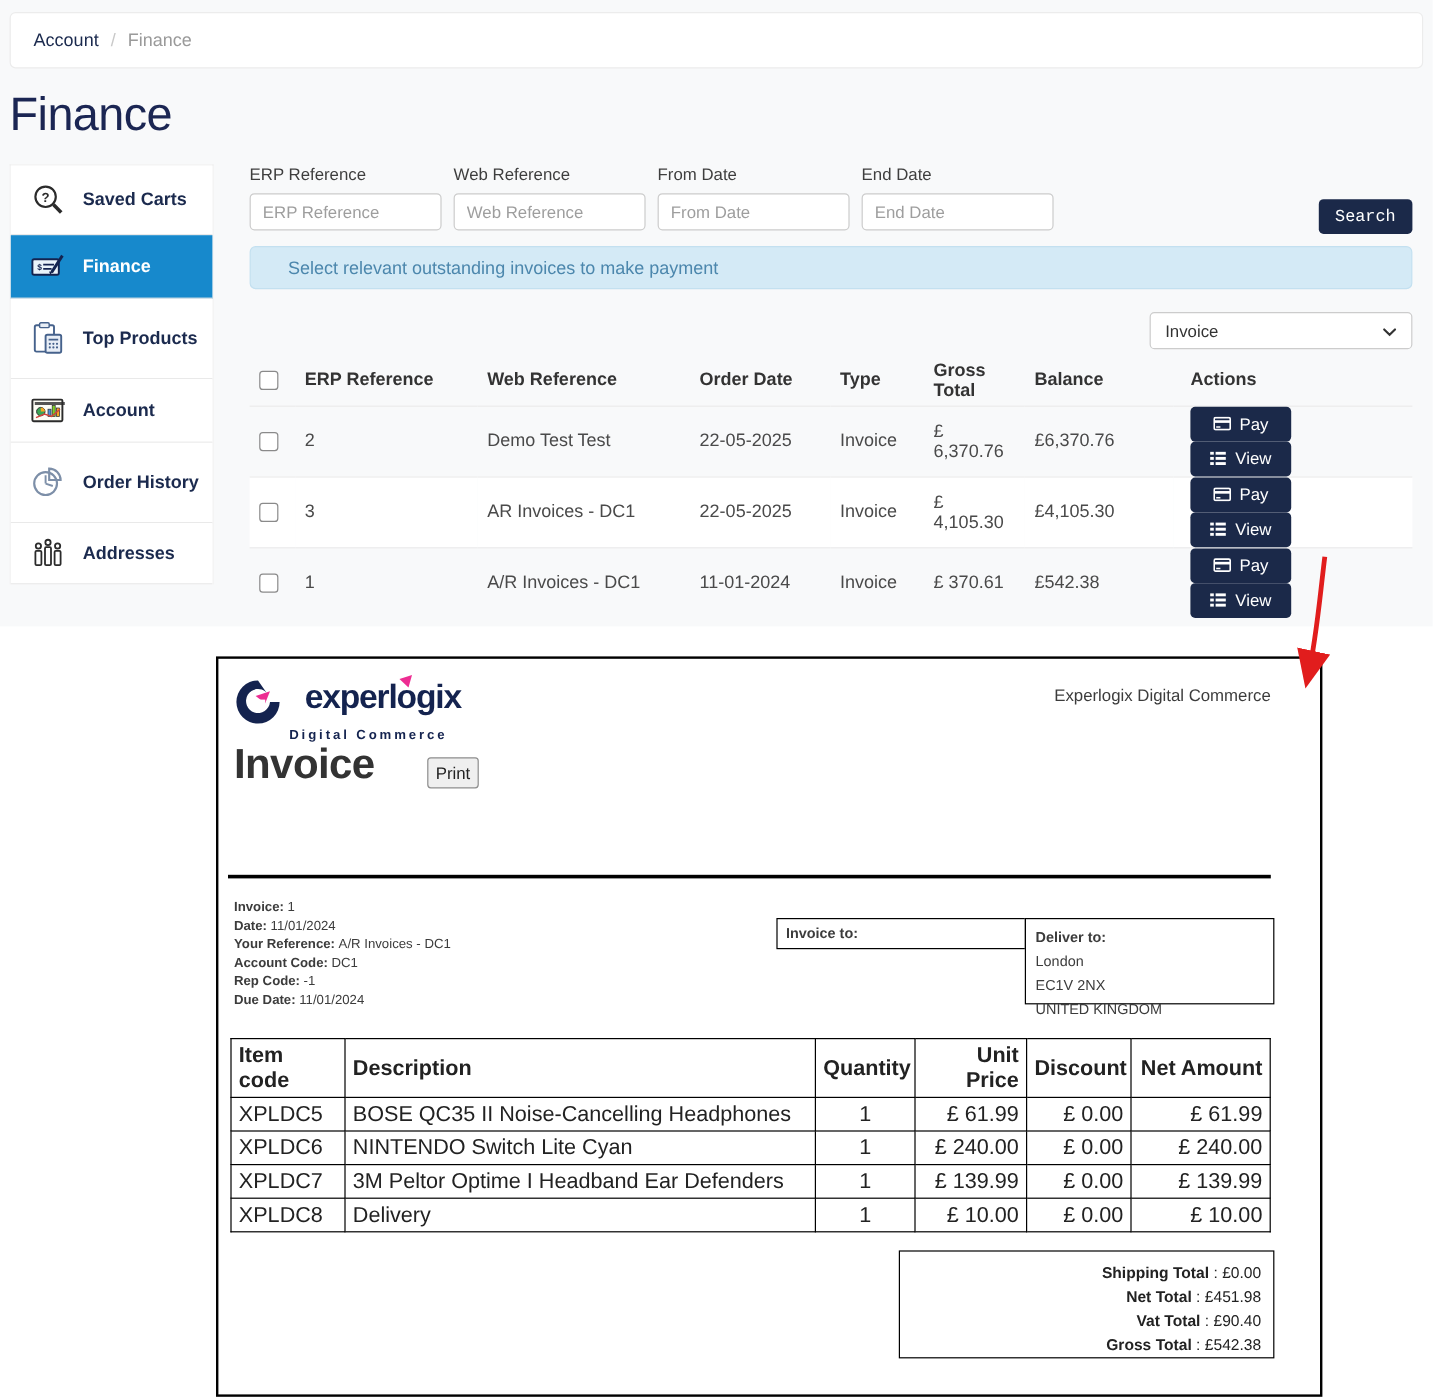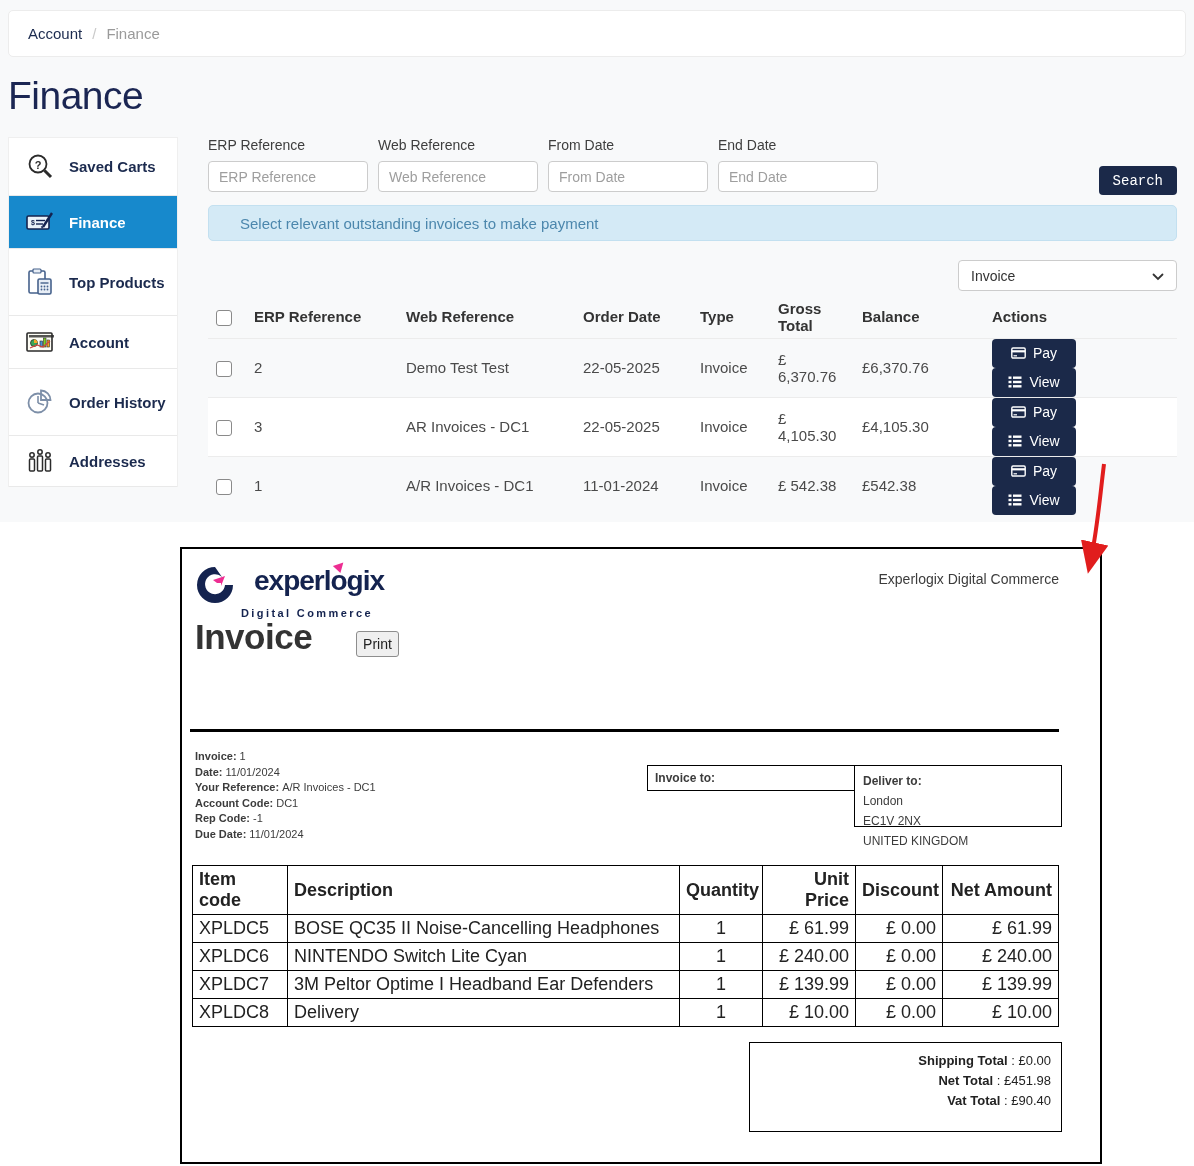--- a/index.html
+++ b/index.html
@@ -75,21 +75,21 @@
   .print-btn { position:absolute; left:174px; top:82px; width:43px; height:26px; background:#efefef; border:1px solid #8d8d8d;
     border-radius:3px; font-size:14px; font-family:"Liberation Sans",sans-serif; color:#222; cursor:pointer; }
   .doc-divider { position:absolute; left:8px; top:180px; width:869px; height:3px; background:#000; }
 
   .doc-meta { position:absolute; left:13px; top:200px; font-size:11px; color:#3c3c3c; line-height:15.5px; }
   .doc-meta b { font-weight:bold; }
   .meta-line .v { margin-left:3px; }
 
   .addr-box { position:absolute; border:1px solid #000; font-size:12px; color:#3c3c3c; background:#fff;margin-top:12px; }
   .invoice-to { left:465px; top:204px; width:208px; height:26px; padding:5px 7px; }
-  .deliver-to { left:672px; top:204px; width:208px; height:62px; padding:5px 8px; line-height:20px; }
+  .deliver-to { left:672px; top:204px; width:208px; height:72px; padding:5px 8px; line-height:20px; }
   .addr-box b { font-weight:bold; }
 
   table.items { position:absolute; left:10px; top:316px; width:866px; border-collapse:collapse; table-layout:fixed; font-size:18px; color:#222; }
   .items th, .items td { border:1px solid #000; padding:3px 6px; height:16px; }
   .items th { font-weight:bold; text-align:left; }
   .items th.c, .items td.c { text-align:center; }
   .items th.r, .items td.r { text-align:right; }
 
   .totals-box { position:absolute; left:567px; top:493px; width:313px; height:90px; border:1px solid #000; padding:8px 10px;
     font-size:13px; color:#222; text-align:right; line-height:20px; }
@@ -308,21 +308,21 @@
               <span>View</span>
             </button>
         </td>
       </tr>
       <tr class="data-row row-odd">
         <td><input type="checkbox" class="cb" style=""></td>
         <td>1</td>
         <td>A/R Invoices - DC1</td>
         <td>11-01-2024</td>
         <td>Invoice</td>
-        <td class="num">£ 542.38</td>
+        <td class="num">£ 370.61</td>
         <td class="num">£542.38</td>
         <td class="act-cell">
           <button class="abtn">
               <svg width="15" height="12" viewBox="0 0 15 12">
                 <rect x="0.8" y="1" width="13.4" height="10" rx="1.2" fill="none" stroke="#fff" stroke-width="1.4"></rect>
                 <rect x="0.8" y="3.2" width="13.4" height="2.2" fill="#fff"></rect>
                 <line x1="2.5" y1="8.8" x2="6" y2="8.8" stroke="#fff" stroke-width="1.2"></line>
               </svg>
               <span>Pay</span>
             </button><button class="abtn">
@@ -434,20 +434,21 @@
         <td class="r">£ 0.00</td>
         <td class="r">£ 10.00</td>
       </tr>
     </tbody>
   </table>
 
   <div class="totals-box">
     <div><b>Shipping Total</b> <span>:</span> <span>£0.00</span></div>
     <div><b>Net Total</b> <span>:</span> <span>£451.98</span></div>
     <div><b>Vat Total</b> <span>:</span> <span>£90.40</span></div>
+    <div><b>Gross Total</b> <span>:</span> <span>£542.38</span></div>
   </div>
 </div>
 
 <svg class="arrow-overlay">
   <defs>
     <marker id="ah" markerWidth="9" markerHeight="9" refX="5.5" refY="3.5" orient="auto">
       <path d="M0,0 L8,3.5 L0,7 Z" fill="#e11d1d"></path>
     </marker>
   </defs>
   <path d="M1104,464 C1099,505 1097,532 1090,564" stroke="#e11d1d" stroke-width="4" fill="none" marker-end="url(#ah)"></path>

